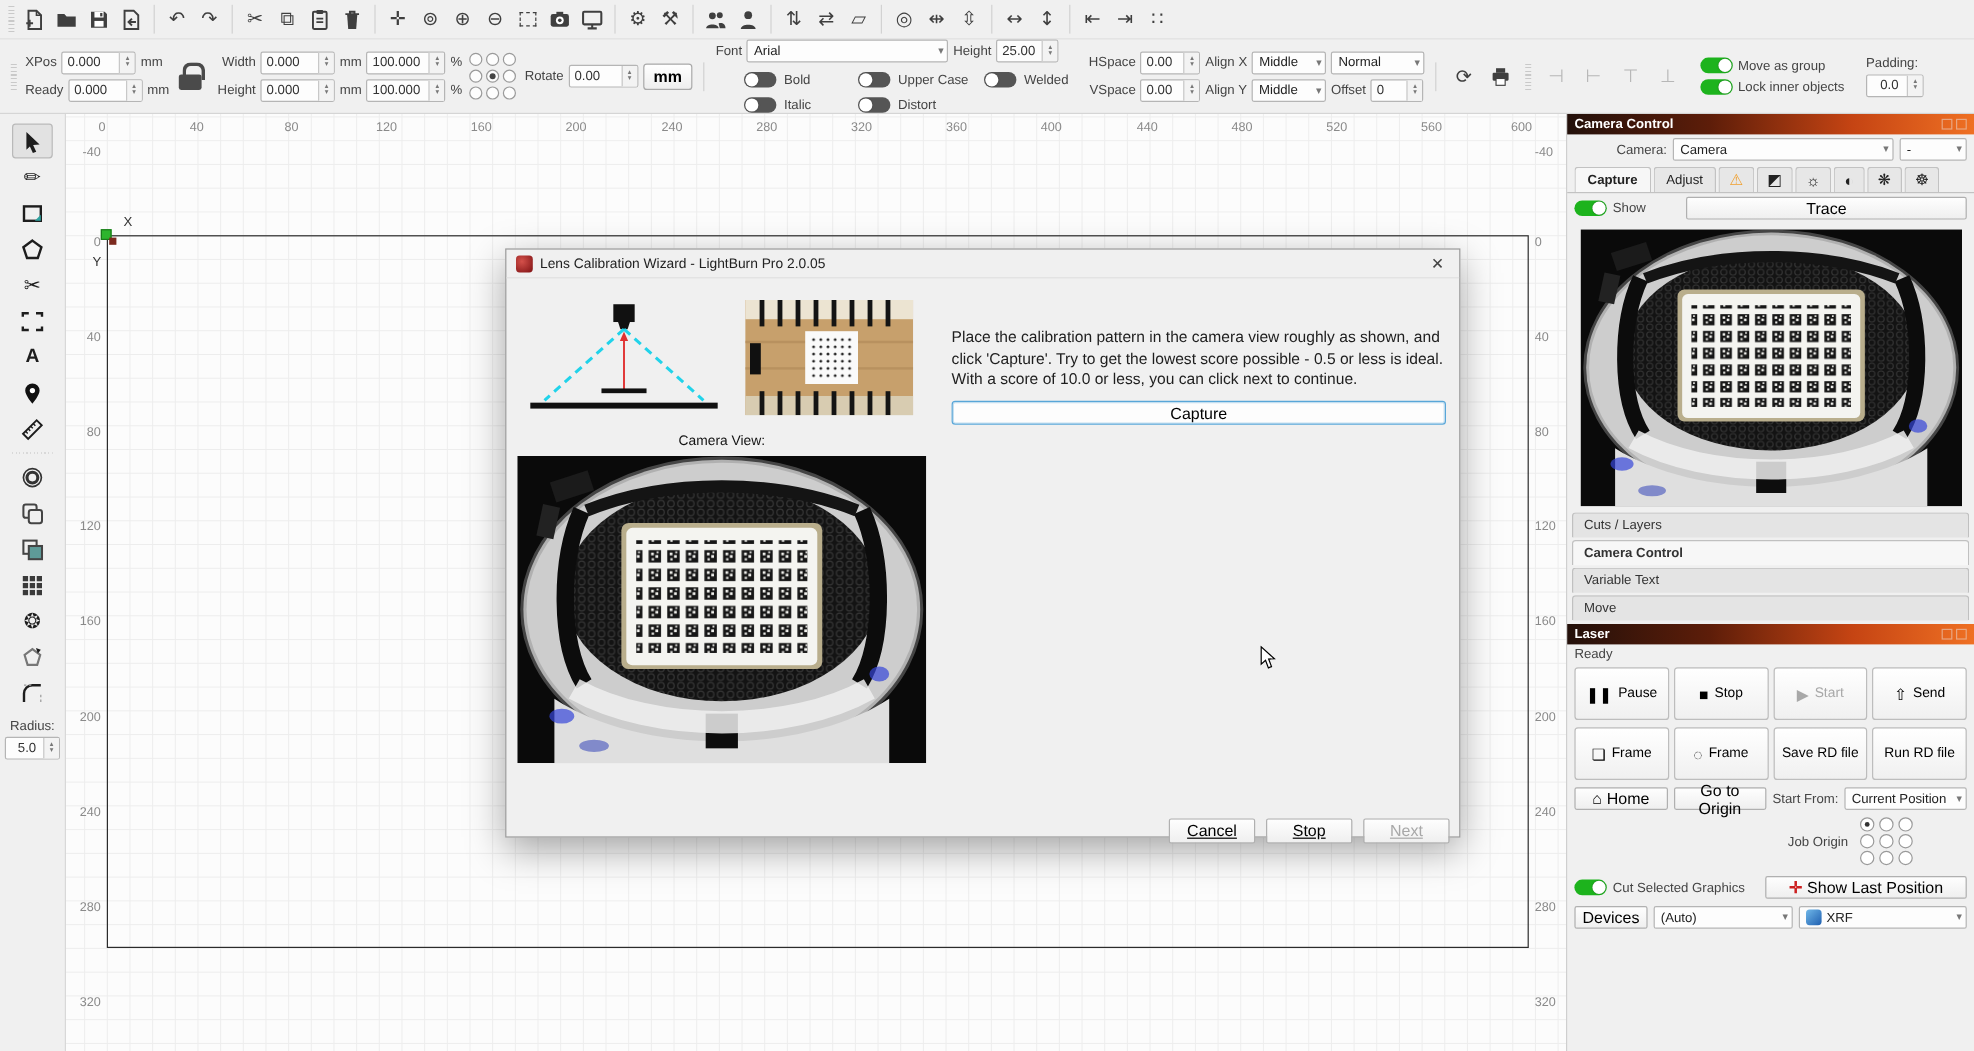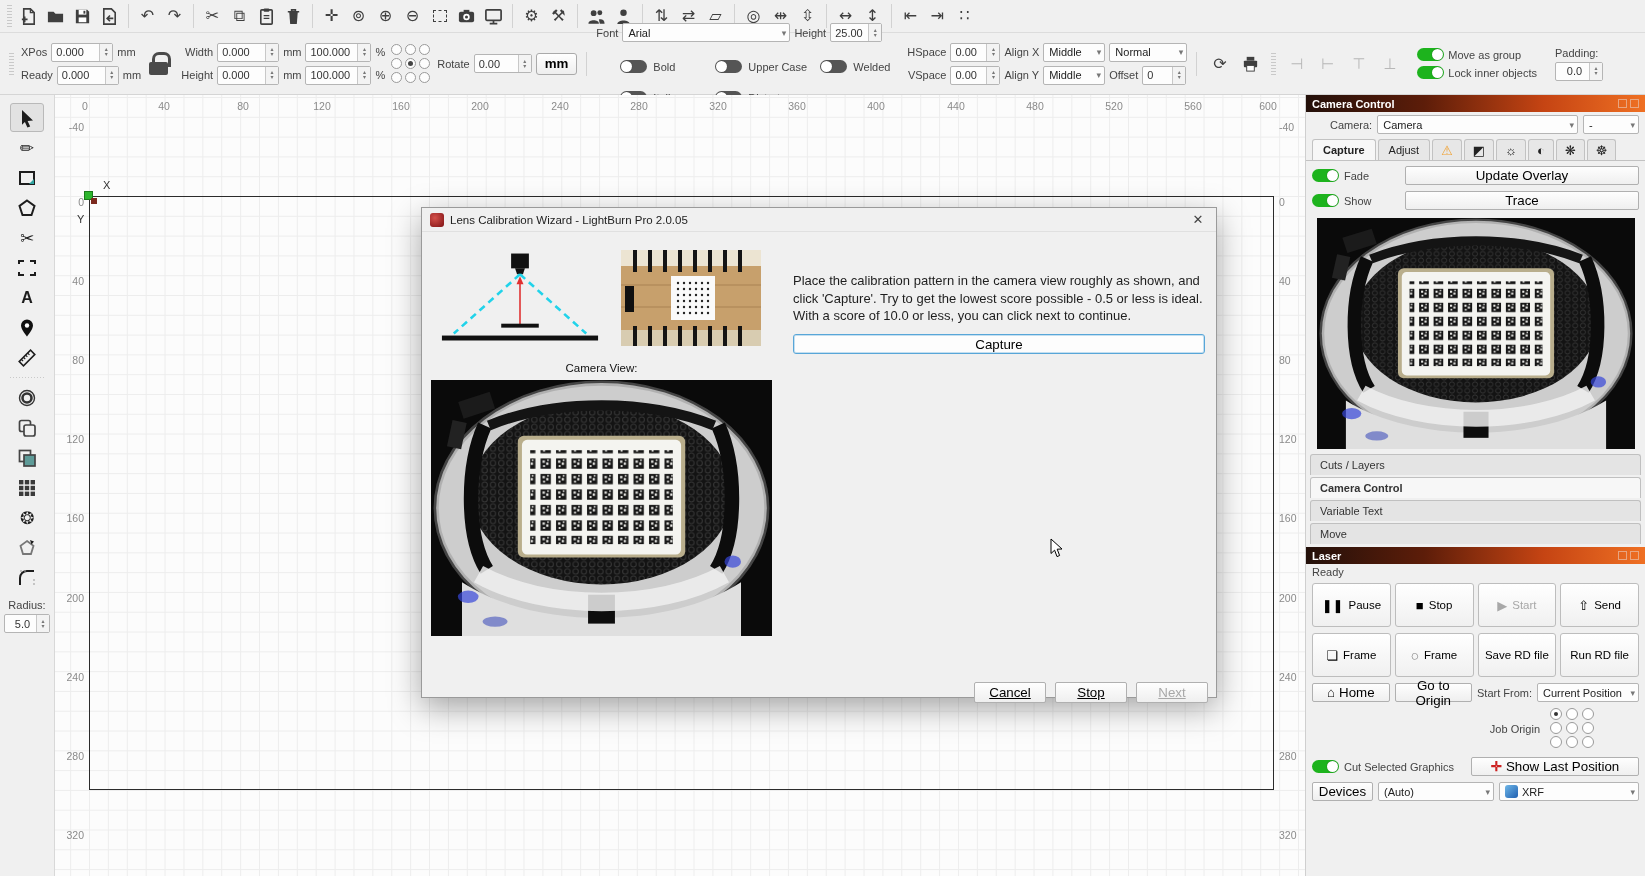--- a/index.html
+++ b/index.html
@@ -470,21 +470,21 @@
     <span class="lbl">Rotate</span>
     <span class="fld" style="width:58px">
         <span class="v">0.00</span>
         <span class="sp">
           <span>▴</span>
           <span>▾</span>
         </span>
       </span>
     <button class="unitbtn">mm</button>
     <div class="sep"></div>
-    <div class="col" style="gap:18px">
+    <div class="col" style="gap:8px">
       <div class="row">
         <span class="lbl">Font</span>
         <span class="ddl" style="width:168px">
             <span>Arial</span>
             <span class="ar">▾</span>
           </span>
         <span class="lbl">Height</span>
         <span class="fld" style="width:52px">
             <span class="v">25.00</span>
             <span class="sp">
@@ -715,45 +715,40 @@
 
     <div class="rp">
       <div class="ptitle">
         <span>Camera Control</span>
         <span class="wins">
             <i></i>
             <i></i>
           </span>
       </div>
       <div class="prow">
-        <span class="lbl" style="margin-left:18px">Camera:</span>
+        <span class="lbl" style="margin-left:35px">Camera:</span>
         <span class="ddl" style="flex:1">
             <span>Camera</span>
             <span class="ar">▾</span>
           </span>
         <span class="ddl" style="width:56px">
             <span>-</span>
             <span class="ar">▾</span>
           </span>
       </div>
       <div class="tabrow">
         <span class="ctab act">Capture</span>
         <span class="ctab">Adjust</span>
         <span class="ctab ic" style="color:#f0a030">⚠</span>
         <span class="ctab ic">◩</span>
         <span class="ctab ic">☼</span>
         <span class="ctab ic">◐</span>
         <span class="ctab ic">❋</span>
         <span class="ctab ic">☸</span>
       </div>
-      <div class="prow" style="margin-top:2px">
-        <span class="tg on"></span>
-        <span class="lbl" style="width:56px">Fade</span>
-        <button class="pbtn" style="flex:1">Update Overlay</button>
-      </div>
       <div class="prow">
         <span class="tg on"></span>
         <span class="lbl" style="width:56px">Show</span>
         <button class="pbtn" style="flex:1">Trace</button>
       </div>
       <svg class="camimg">
           <use href="#cam-fisheye"></use>
         </svg>
 
       <div class="btabs">

